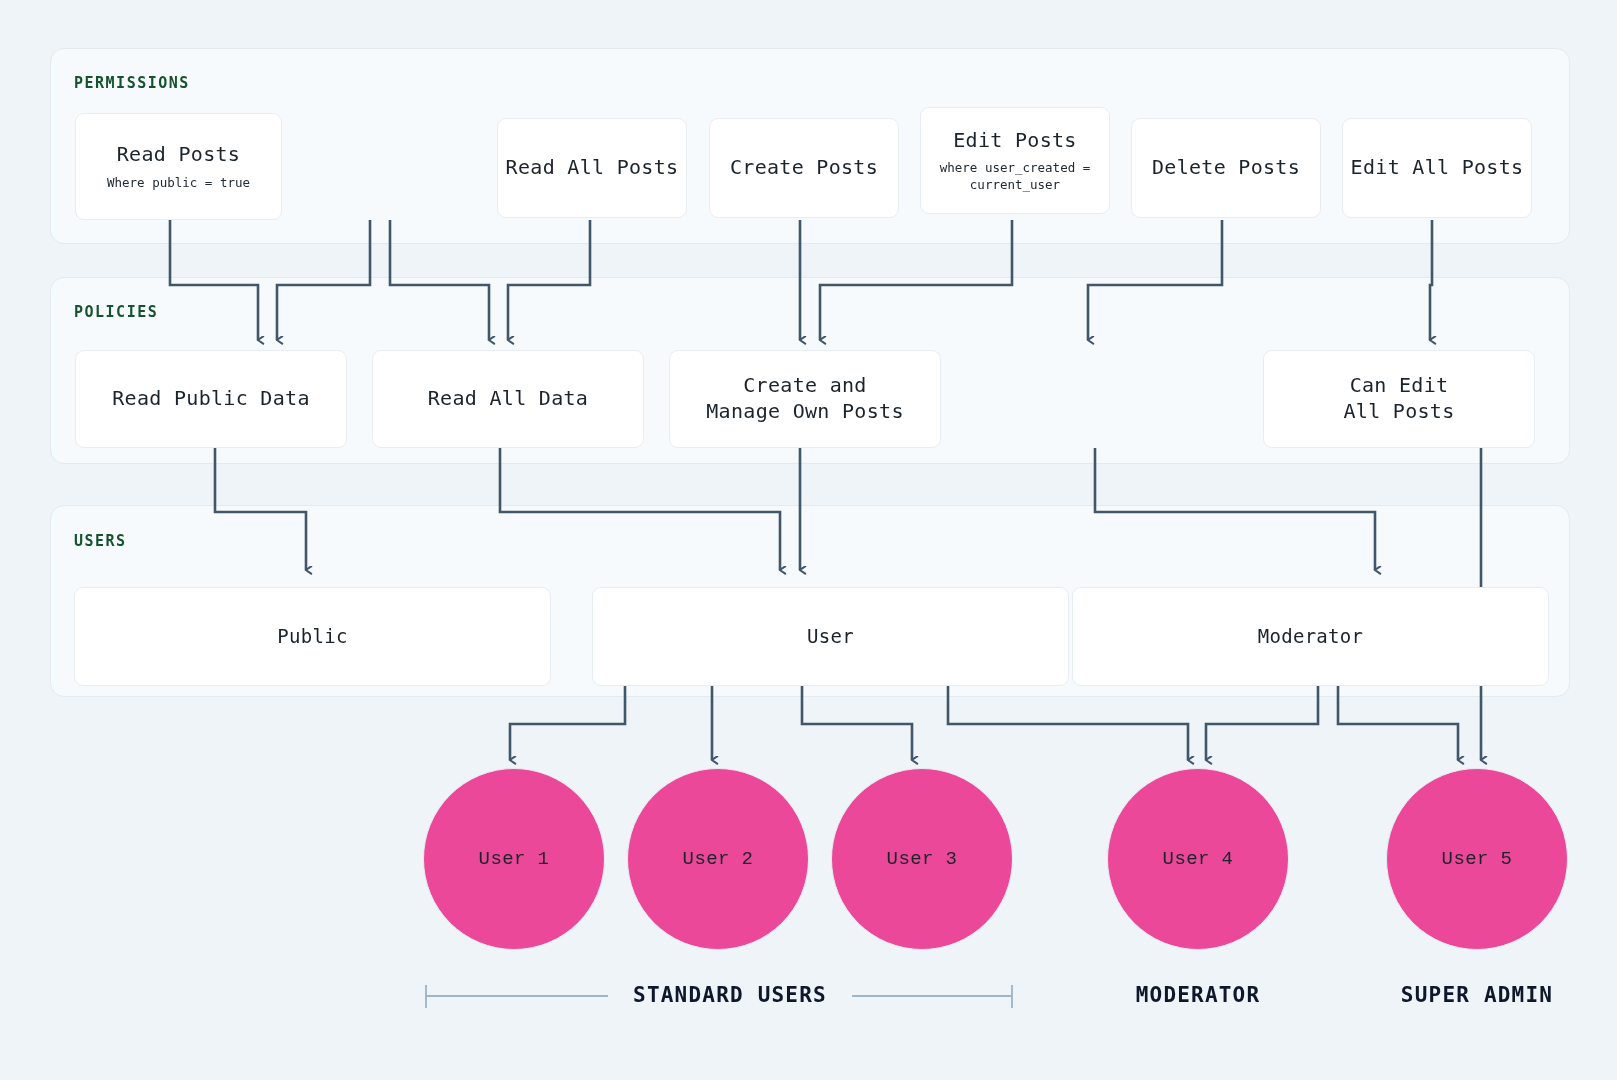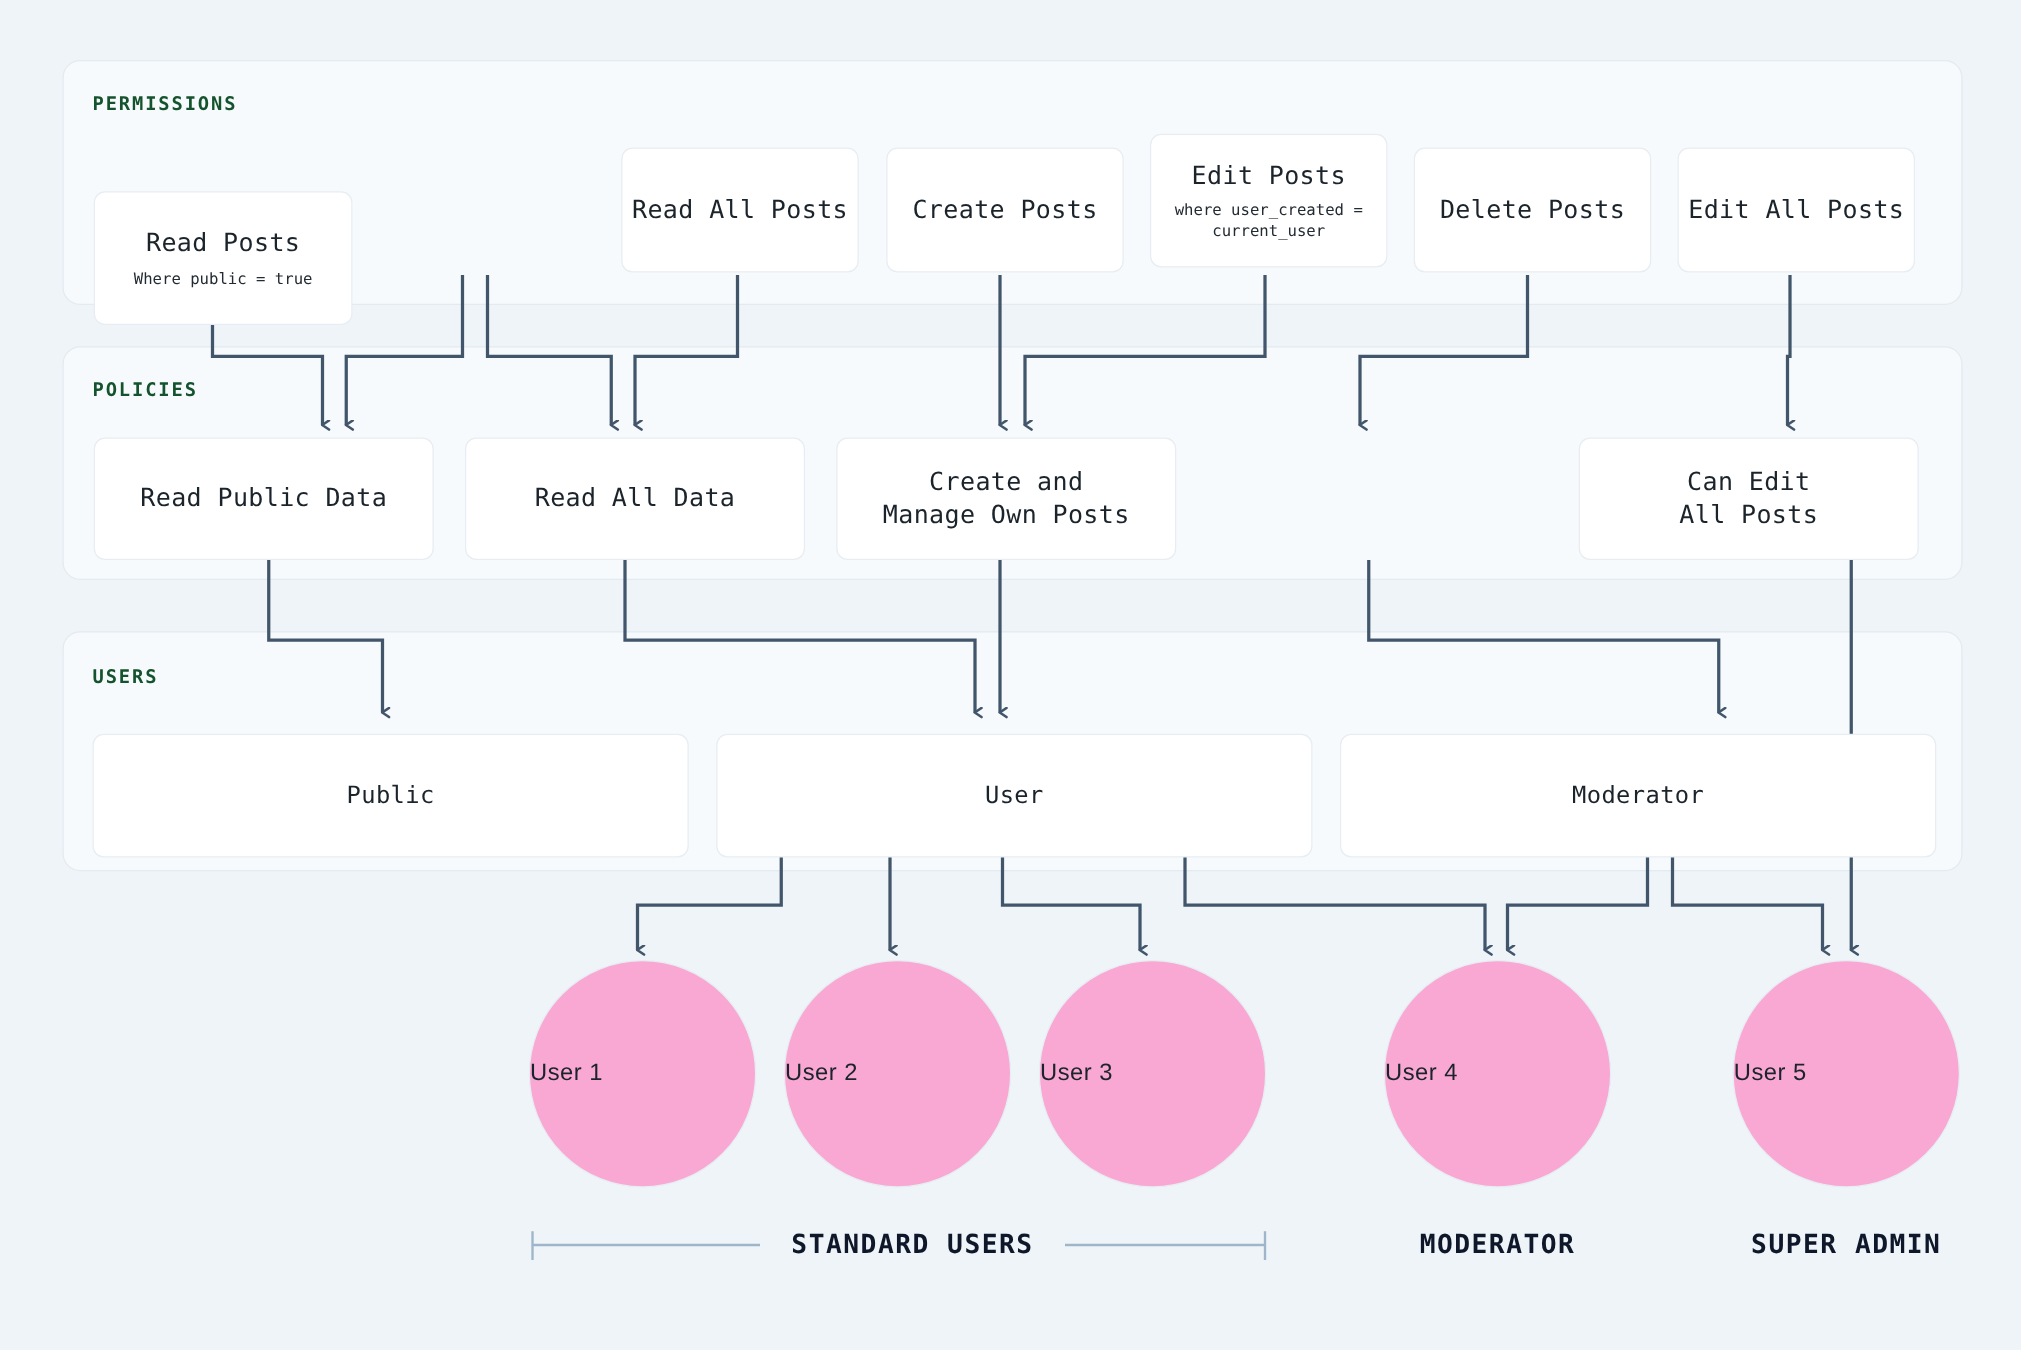--- a/index.html
+++ b/index.html
@@ -54,26 +54,26 @@
     line-height:1.32;
     margin-top:7px;
     color:#222a32;
     white-space:pre-line;
   }
 
   .rolebox .t1{font-size:19px;}
 
   .usercircle{
     position:absolute;
-    background:#f9a8d4;
+    background:#ec4899;
     border:1px solid #e7edf2;
     border-radius:50%;
     box-sizing:border-box;
-    display:flex;align-items:center;
-    font-family:Liberation Sans, sans-serif;
+    display:flex;align-items:center;justify-content:center;
+    font-family:Liberation Mono, monospace;
     font-size:19px;
     color:#1b232b;
     letter-spacing:.4px;
   }
 
   .grouplabel{
     position:absolute;
     font-family:"DejaVu Sans Mono","Liberation Mono",monospace;
     font-weight:700;
     font-size:21px;
@@ -138,21 +138,21 @@
       <path d="M1318,685 L1318,724 L1206,724 L1206,760"></path>
 
       <path d="M1338,685 L1338,724 L1458,724 L1458,760"></path>
 
       <path d="M1481,448 L1481,760"></path>
     </g>
   </svg>
 
   <div class="panel-title" style="left:74px;top:74px;">PERMISSIONS</div>
 
-  <div class="node" style="left:75px;top:113px;width:207px;height:107px;margin-top:40px;">
+  <div class="node" style="left:75px;top:113px;width:207px;height:107px;">
     <div class="t1">Read Posts</div>
     <div class="t2">Where public = true</div>
   </div>
 
 
   <div class="node" style="left:497px;top:118px;width:190px;height:100px;">
     <div class="t1">Read All Posts</div>
   </div>
 
   <div class="node" style="left:709px;top:118px;width:190px;height:100px;">
@@ -193,21 +193,21 @@
     <div class="t1">Can Edit
 All Posts</div>
   </div>
 
   <div class="panel-title" style="left:74px;top:532px;">USERS</div>
 
   <div class="node rolebox" style="left:74px;top:587px;width:477px;height:99px;">
     <div class="t1">Public</div>
   </div>
 
-  <div class="node rolebox" style="left:573px;top:587px;width:477px;height:99px;">
+  <div class="node rolebox" style="left:592px;top:587px;width:477px;height:99px;">
     <div class="t1">User</div>
   </div>
 
   <div class="node rolebox" style="left:1072px;top:587px;width:477px;height:99px;">
     <div class="t1">Moderator</div>
   </div>
 
   <div class="usercircle" style="left:423px;top:768px;width:182px;height:182px;">
     <span>User 1</span>
   </div>

